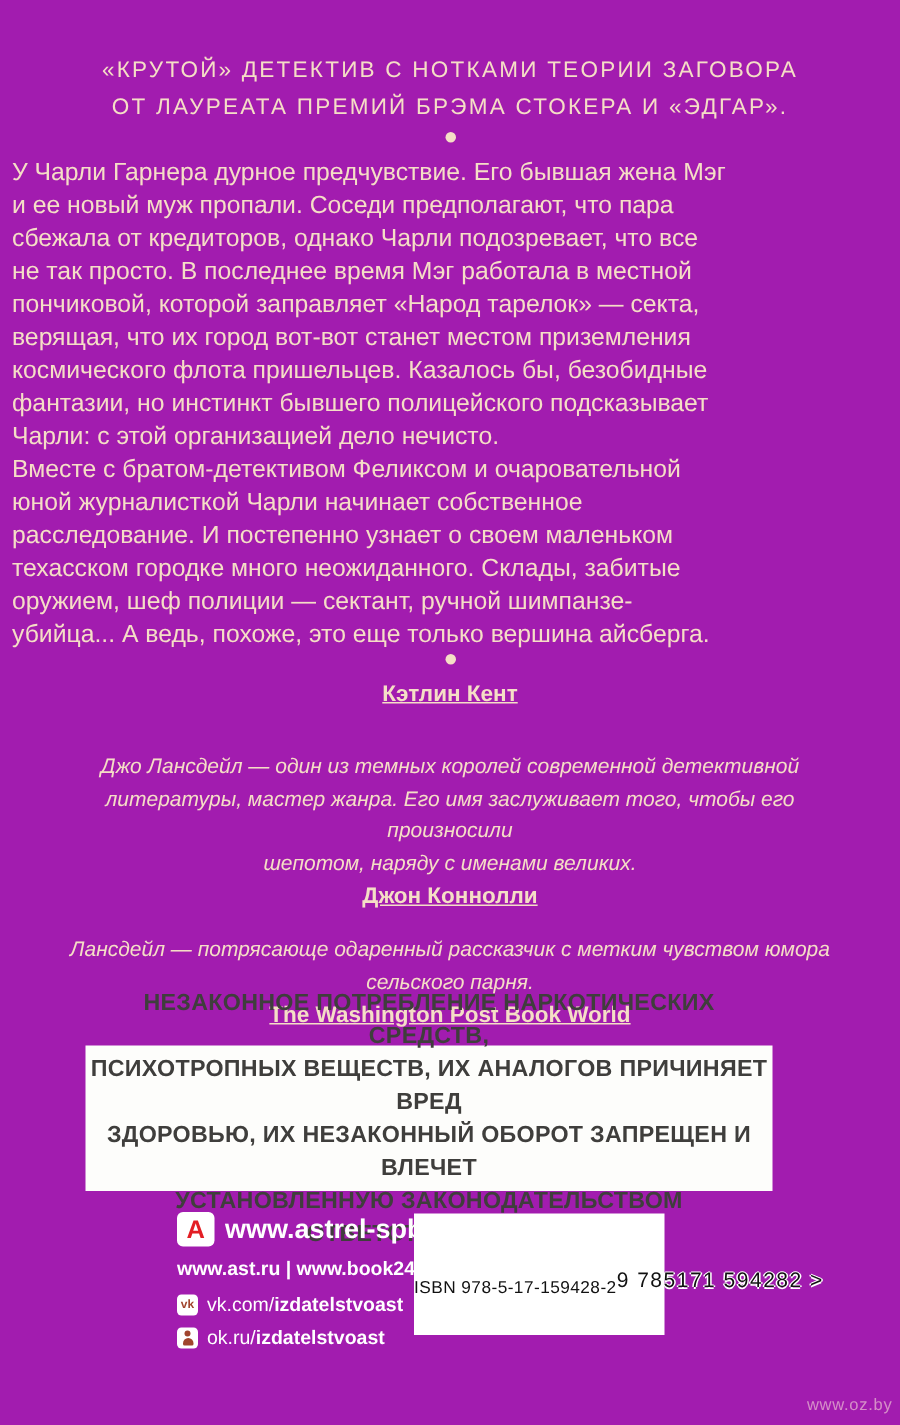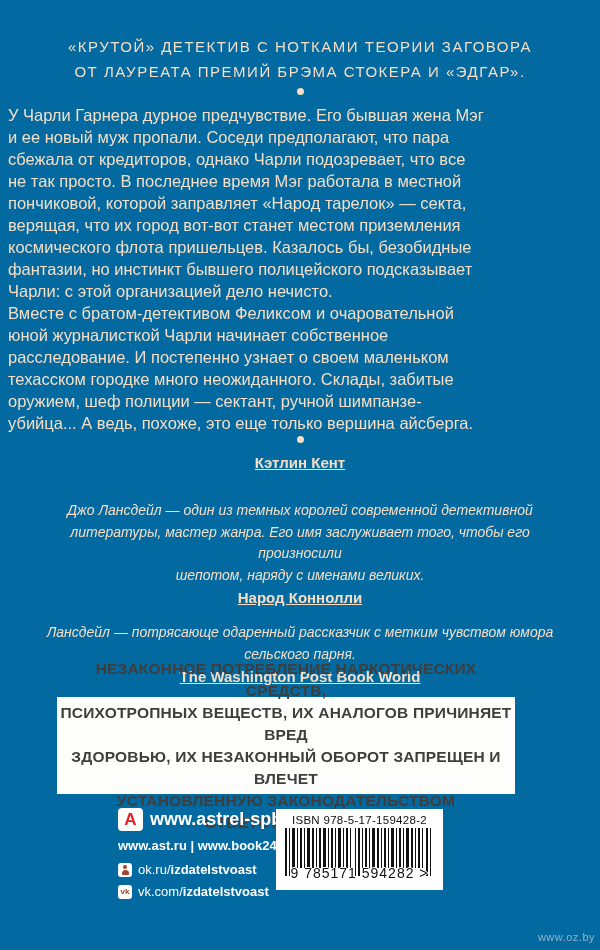--- a/index.html
+++ b/index.html
@@ -1,19 +1,19 @@
 <!DOCTYPE html>
 <html><head>
 <meta charset="utf-8">
 <style>
   html,body{margin:0;padding:0;background:#888;}
   .cover{
     position:relative;
     width:600px;height:950px;
-    background:#0369a1;
+    background:#a21caf;
     font-family:"Liberation Sans", sans-serif;
     overflow:hidden;
   }
   .pre{white-space:pre-line;}
   .tagline{
     position:absolute;top:34px;left:10px;right:10px;
     text-align:center;
     color:#F5DEC6;
     font-size:15px;line-height:25px;letter-spacing:1.5px;
   }
@@ -91,22 +91,22 @@
   }
   .ok-person::after{
     content:"";position:absolute;top:7px;left:3.5px;
     width:7px;height:5px;border-radius:3.5px 3.5px 1px 1px;background:#A0452E;
   }
   .pub-social{font-size:13px;white-space:nowrap;}
   .pub-social b{font-weight:bold;}
   .barcode-panel{
     position:absolute;top:809px;left:276px;width:167px;height:81px;
     background:#FFFFFF;
-    display:flex;flex-direction:column;align-items:center;
-    padding-top:5px;box-sizing:border-box;
+    display:flex;flex-direction:row;align-items:center;
+    padding-top:20px;box-sizing:border-box;
   }
   .isbn{
     color:#111111;font-size:11.5px;letter-spacing:0.3px;
     margin-bottom:2px;white-space:nowrap;
   }
   .bars{display:block;}
   .bdigits{
     color:#111111;font-size:14px;letter-spacing:1px;
     margin-top:-13px;
     background:transparent;
@@ -149,21 +149,21 @@
   <div class="dot dot2"></div>
 
   <div class="quote quote1">
     <div class="qauthor">Кэтлин Кент</div>
   </div>
 
   <div class="quote quote2">
     <div class="qtext pre">Джо Лансдейл — один из темных королей современной детективной
 литературы, мастер жанра. Его имя заслуживает того, чтобы его произносили
 шепотом, наряду с именами великих.</div>
-    <div class="qauthor">Народ Коннолли</div>
+    <div class="qauthor">Джон Коннолли</div>
   </div>
 
   <div class="quote quote3">
     <div class="qtext pre">Лансдейл — потрясающе одаренный рассказчик с метким чувством юмора
 сельского парня.</div>
     <div class="qauthor">The Washington Post Book World</div>
   </div>
 
   <div class="warning">
     <div class="wtext pre">НЕЗАКОННОЕ ПОТРЕБЛЕНИЕ НАРКОТИЧЕСКИХ СРЕДСТВ,
@@ -175,29 +175,29 @@
   <div class="publisher">
     <div class="pub-row">
       <div class="ast-badge">
         <span>А</span>
       </div>
       <div class="pub-main">www.astrel-spb.ru</div>
     </div>
     <div class="pub-sites">www.ast.ru | www.book24.ru</div>
     <div class="pub-row">
       <div class="sq-badge">
+        <span class="vk-glyph">vk</span>
+      </div>
+      <div class="pub-social"><span>vk.com/</span><b>izdatelstvoast</b></div>
+    </div>
+    <div class="pub-row">
+      <div class="sq-badge">
         <span class="ok-person"></span>
       </div>
       <div class="pub-social"><span>ok.ru/</span><b>izdatelstvoast</b></div>
-    </div>
-    <div class="pub-row">
-      <div class="sq-badge">
-        <span class="vk-glyph">vk</span>
-      </div>
-      <div class="pub-social"><span>vk.com/</span><b>izdatelstvoast</b></div>
     </div>
   </div>
 
   <div class="barcode-panel">
     <div class="isbn">ISBN 978-5-17-159428-2</div>
     <svg class="bars" width="150" height="50" viewBox="0 0 150 50" aria-hidden="true">
       <g fill="#111111">
         <rect x="0" y="0" width="2" height="48"></rect>
         <rect x="4" y="0" width="1" height="48"></rect>
         <rect x="7" y="0" width="3" height="40"></rect>

